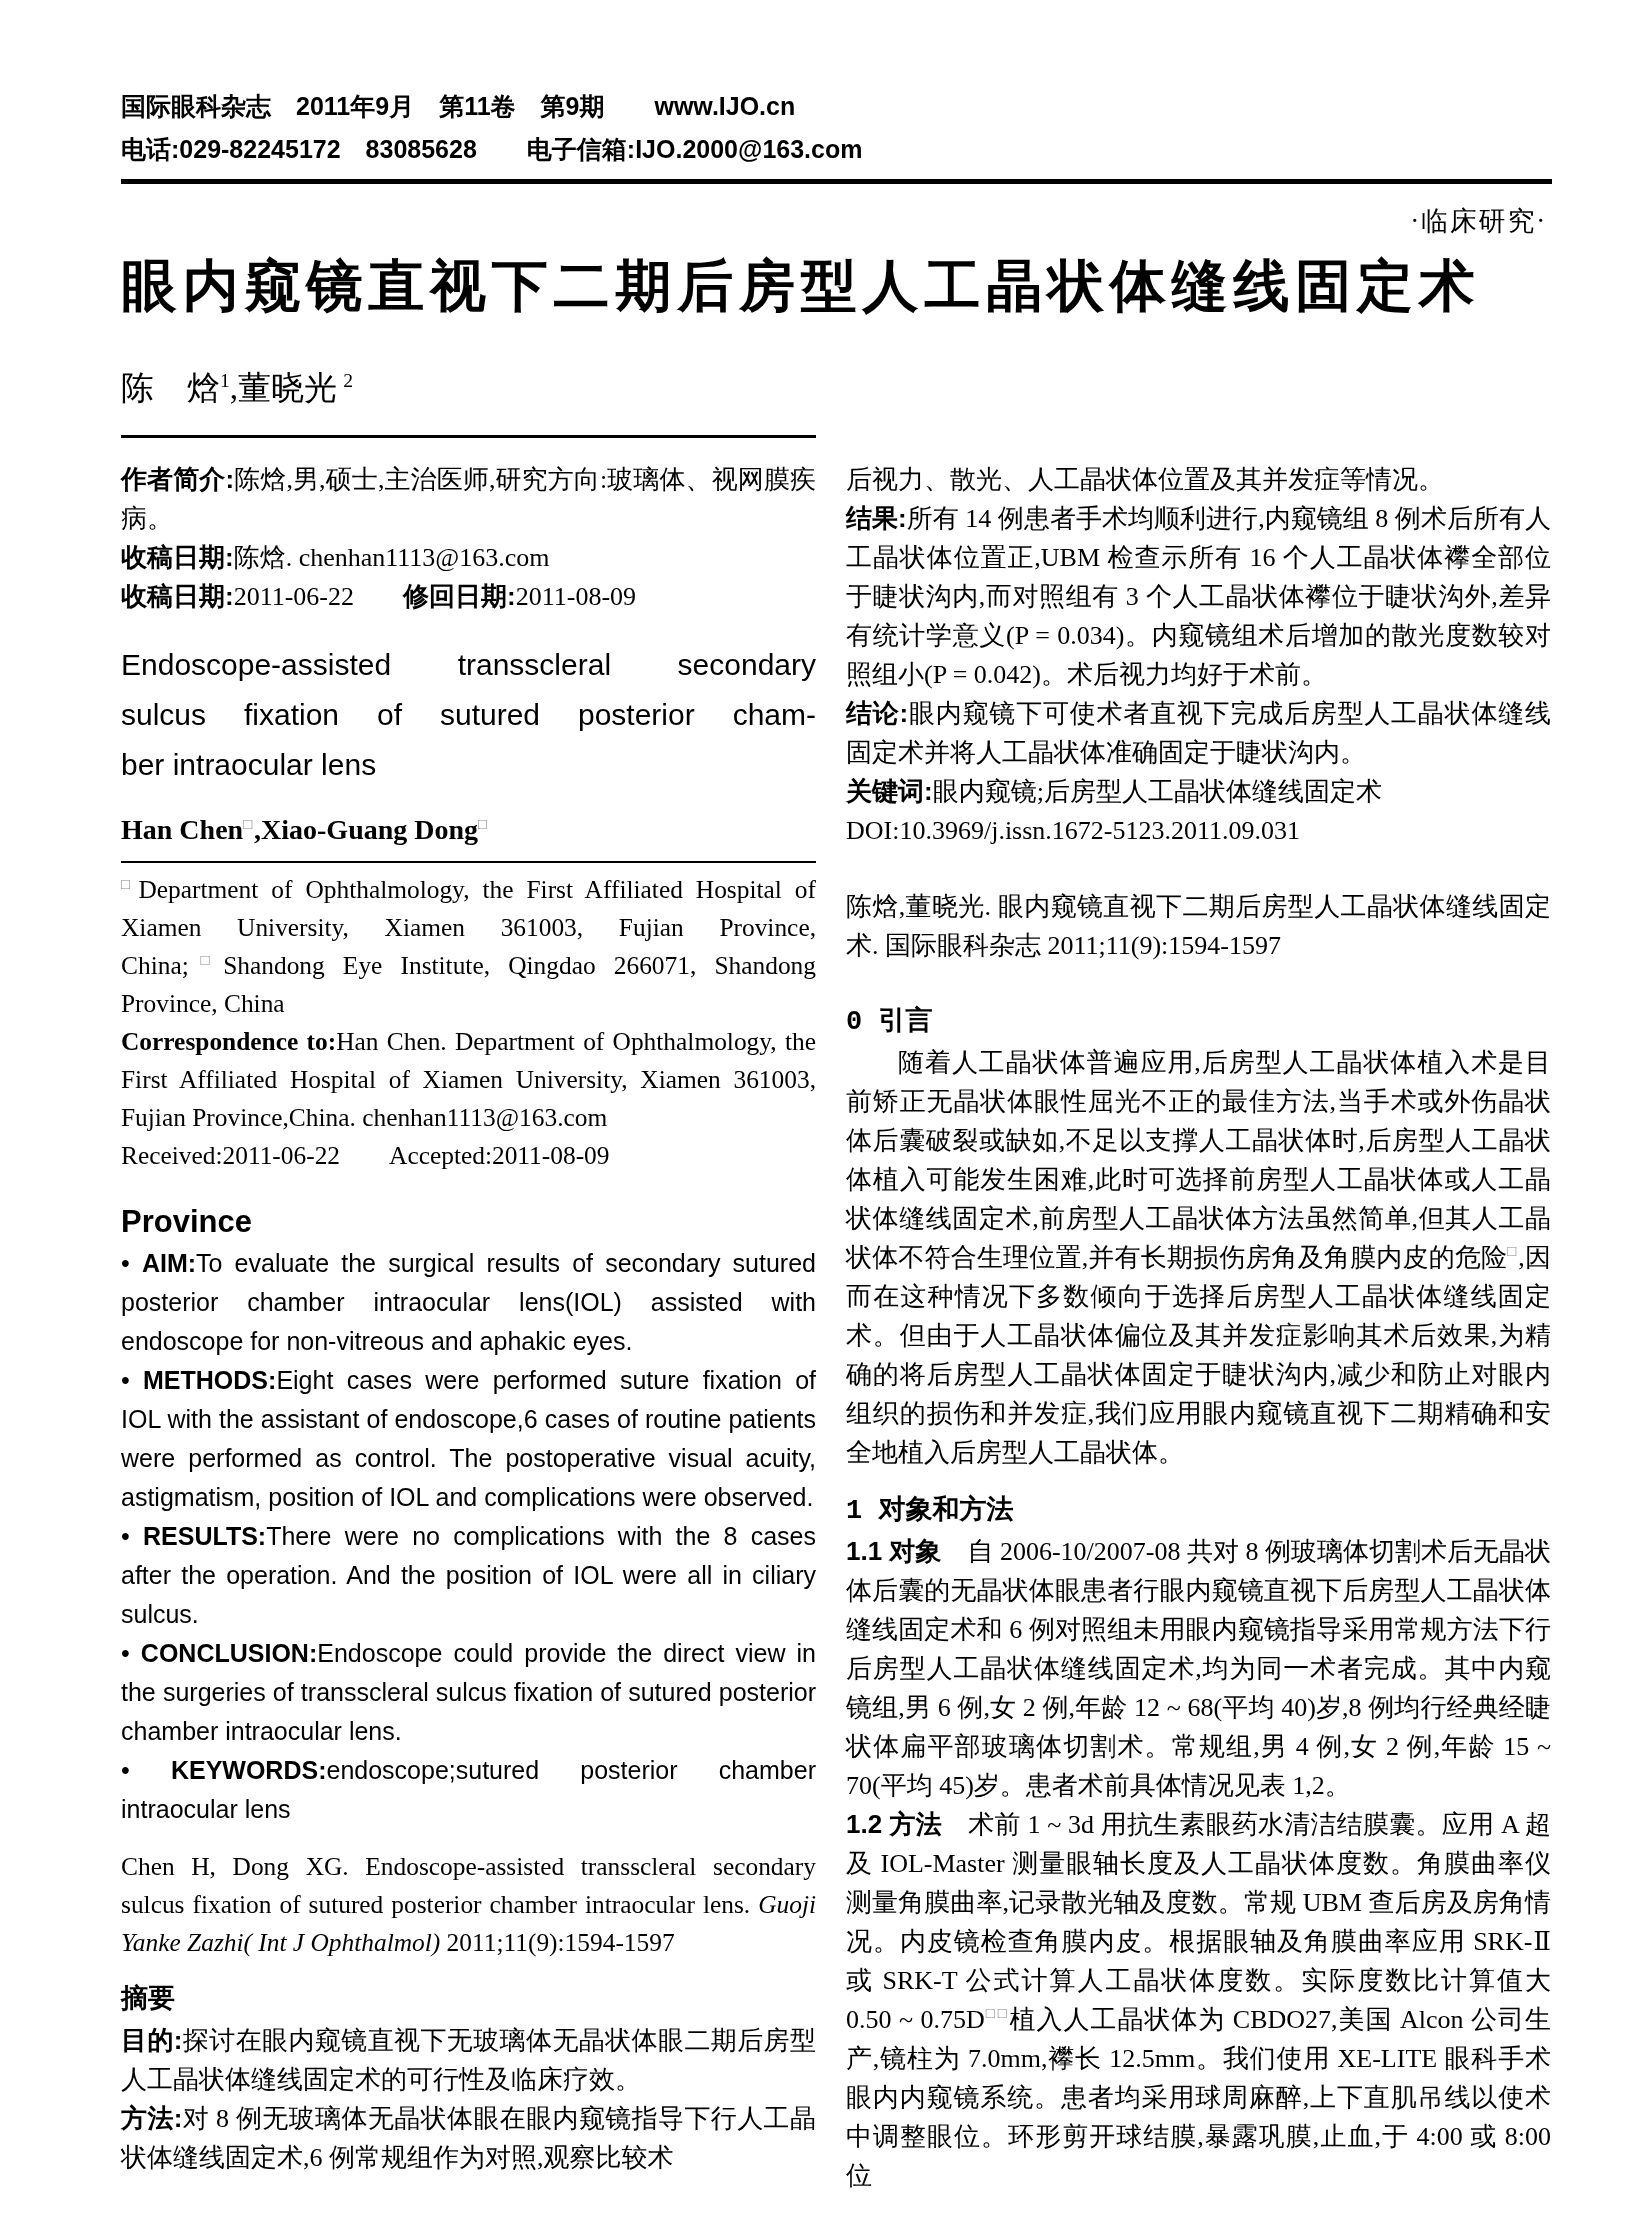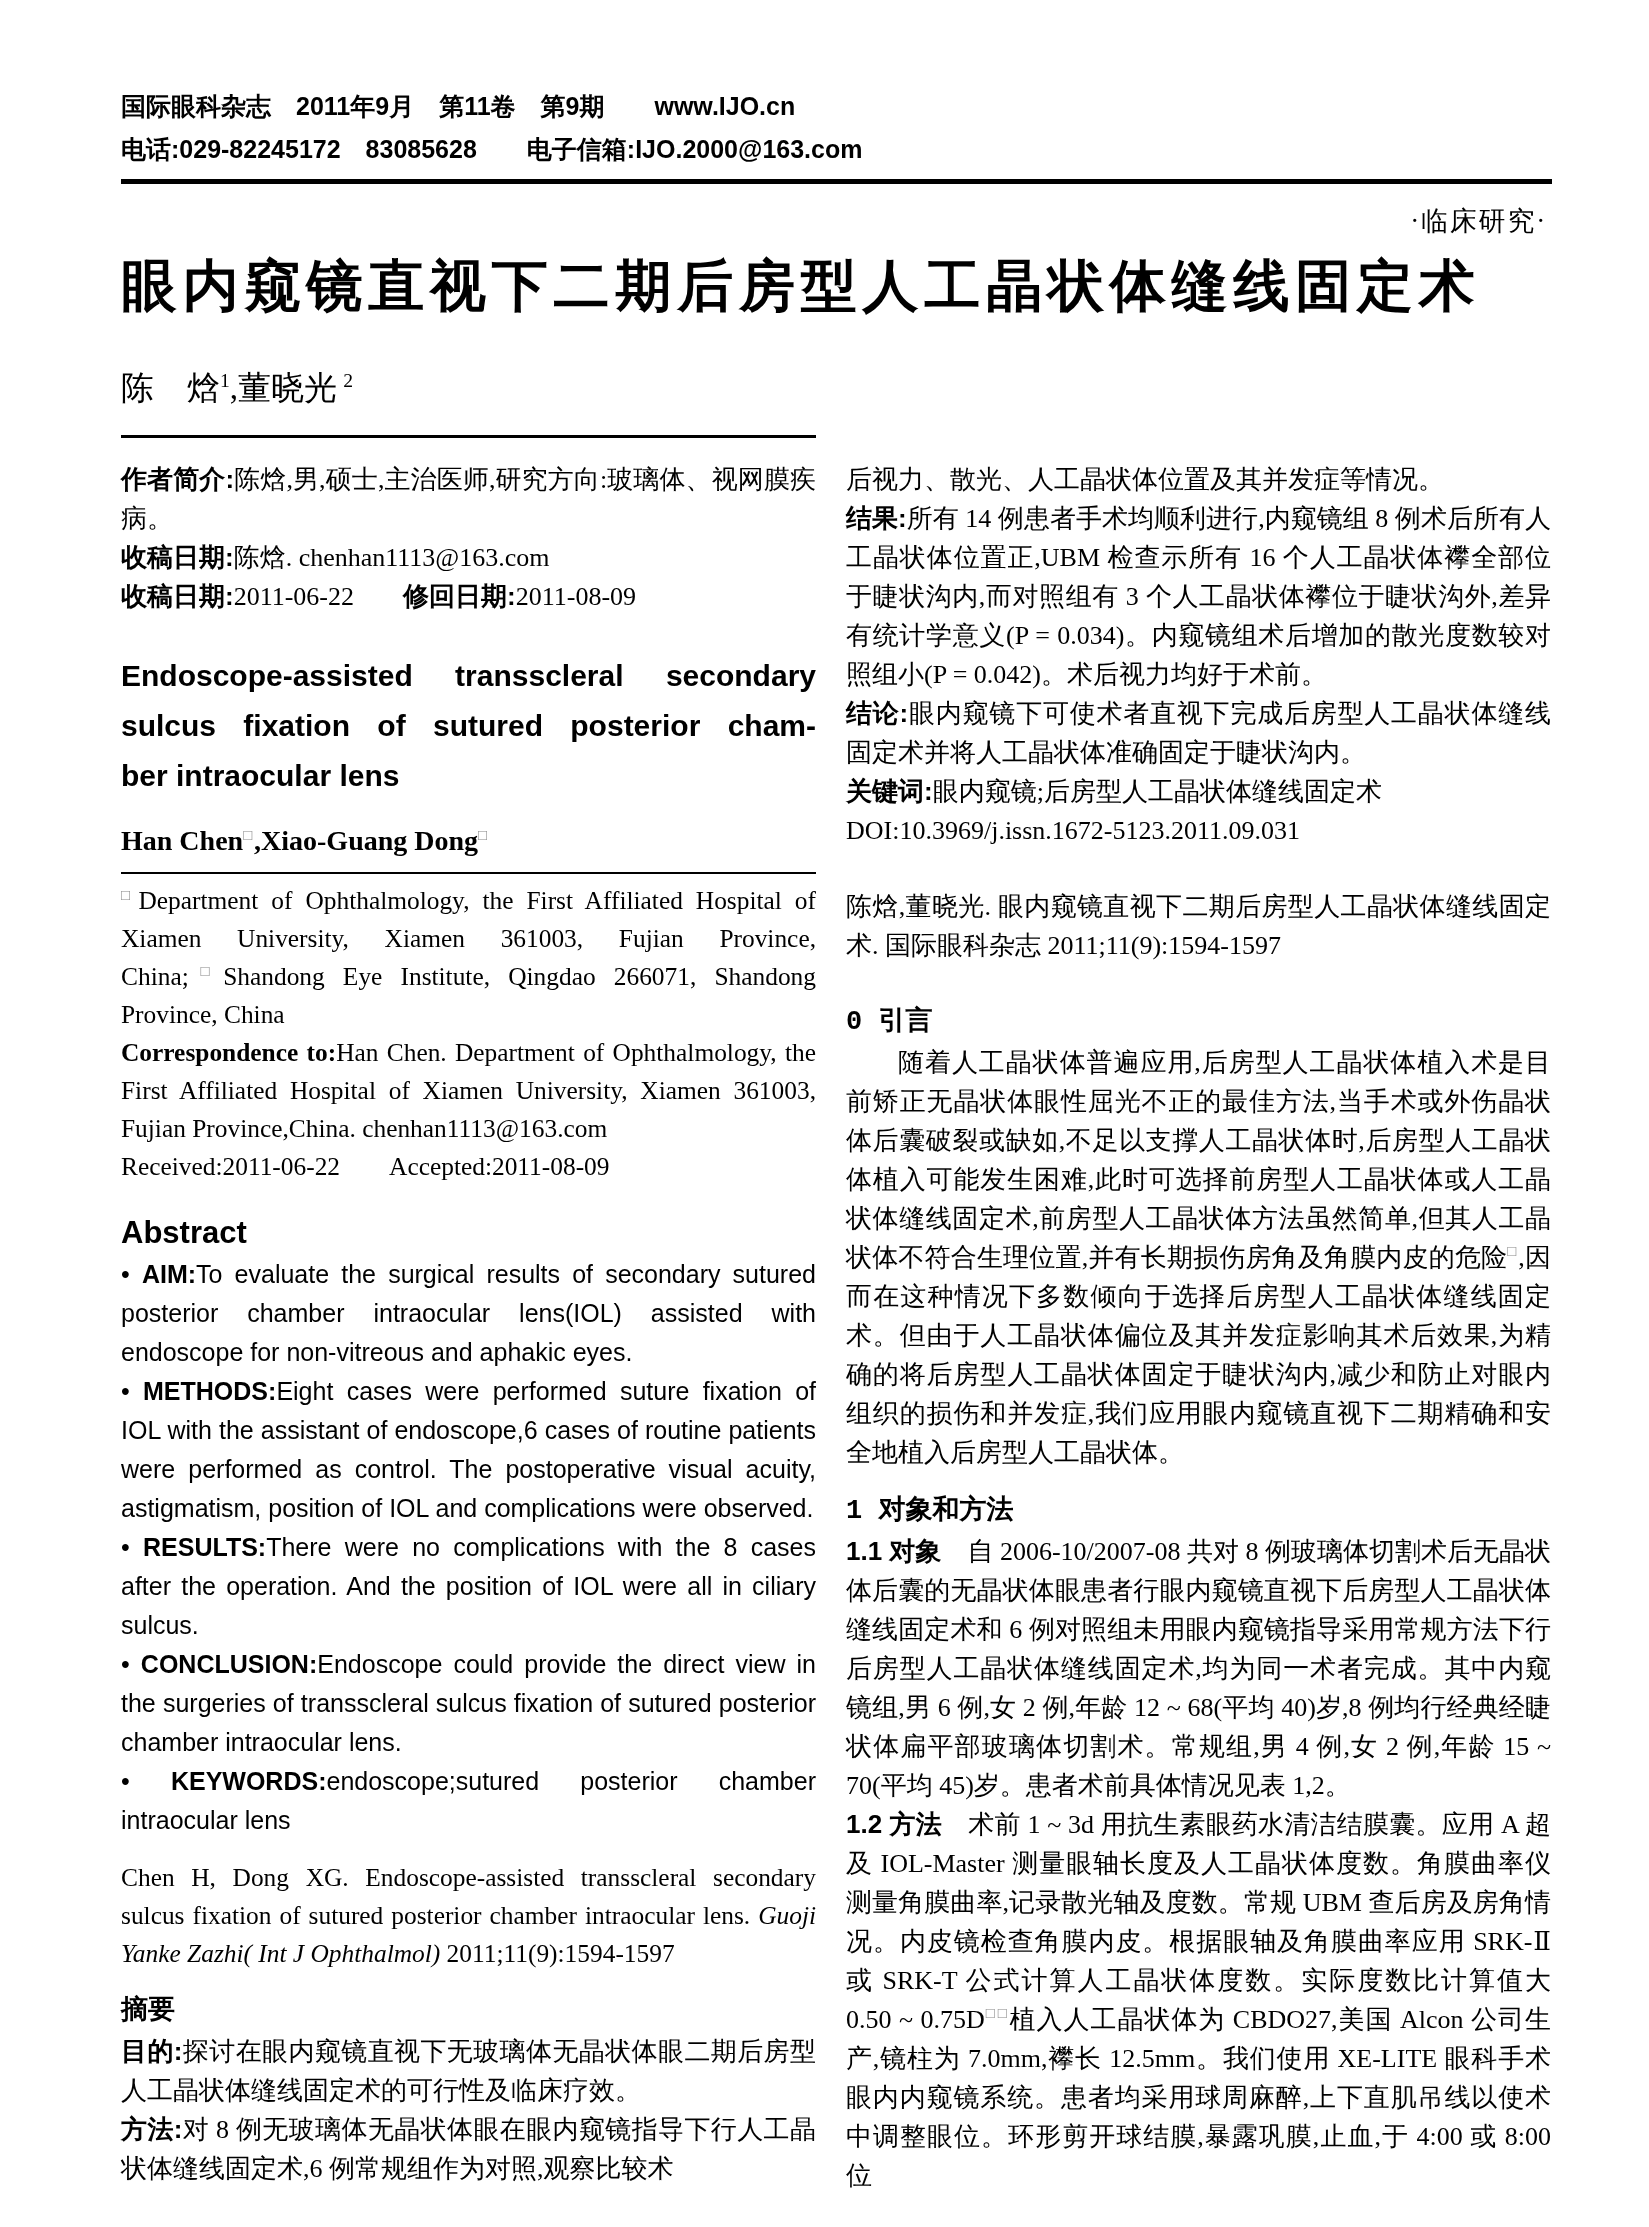--- a/index.html
+++ b/index.html
@@ -28,22 +28,22 @@
   .col-right{left:846px;width:705px;}
   p{margin:0;}
 
   .cn{font-size:26px;line-height:39px;text-align:justify;}
   .cn-label{font-family:"Liberation Sans","DejaVu Sans",sans-serif;font-weight:bold;}
   .indent{text-indent:2em;}
   .wide-gap{margin-left:49px;}
 
   .sup-box{font-size:15px;color:#8a8a8a;vertical-align:super;line-height:0;letter-spacing:1.8px;}
 
-  .title-en{font-family:"Liberation Sans","DejaVu Sans",sans-serif;font-weight:bold;
-            font-size:30px;line-height:50px;margin-top:35px;}
+  .title-en{font-family:"Liberation Sans","DejaVu Sans",sans-serif;font-weight:normal;
+            font-size:30px;line-height:50px;margin-top:24px;}
   .jline{text-align:justify;text-align-last:justify;}
 
   .authors-en{font-size:28px;font-weight:bold;margin-top:19.6px;line-height:40px;}
   .rule-mid{width:695px;height:2.2px;background:#000;margin-top:11.6px;}
 
   .en-serif{font-size:25.4px;line-height:38px;text-align:justify;}
   .en-serif.first{margin-top:7px;}
   .en-label{font-weight:bold;}
   .ital{font-style:italic;}
 
@@ -93,21 +93,21 @@
     <p class="authors-en"><span>Han Chen</span><sup class="sup-box">□</sup><span>,Xiao-Guang Dong</span><sup class="sup-box">□</sup></p>
 
     <div class="rule-mid"></div>
 
     <p class="en-serif first"><sup class="sup-box">□</sup><span>Department of Ophthalmology, the First Affiliated Hospital of Xiamen University, Xiamen 361003, Fujian Province, China;</span><sup class="sup-box">□</sup><span>Shandong Eye Institute, Qingdao 266071, Shandong Province, China</span></p>
 
     <p class="en-serif"><span class="en-label">Correspondence to:</span><span>Han Chen. Department of Ophthalmology, the First Affiliated Hospital of Xiamen University, Xiamen 361003, Fujian Province,China. chenhan1113@163.com</span></p>
 
     <p class="en-serif"><span>Received:</span><span>2011-06-22</span><span class="wide-gap">Accepted:</span><span>2011-08-09</span></p>
 
-    <div class="h-abstract">Abstract</div>
+    <div class="h-abstract">Province</div>
 
     <p class="en-sans"><span>•</span> <span class="en-label">AIM:</span><span>To evaluate the surgical results of secondary sutured posterior chamber intraocular lens(IOL) assisted with endoscope for non-vitreous and aphakic eyes.</span></p>
 
     <p class="en-sans"><span>•</span> <span class="en-label">METHODS:</span><span>Eight cases were performed suture fixation of IOL with the assistant of endoscope,6 cases of routine patients were performed as control. The postoperative visual acuity, astigmatism, position of IOL and complications were observed.</span></p>
 
     <p class="en-sans"><span>•</span> <span class="en-label">RESULTS:</span><span>There were no complications with the 8 cases after the operation. And the position of IOL were all in ciliary sulcus.</span></p>
 
     <p class="en-sans"><span>•</span> <span class="en-label">CONCLUSION:</span><span>Endoscope could provide the direct view in the surgeries of transscleral sulcus fixation of sutured posterior chamber intraocular lens.</span></p>
 
     <p class="en-sans"><span>•</span> <span class="en-label">KEYWORDS:</span><span>endoscope;sutured posterior chamber intraocular lens</span></p>

